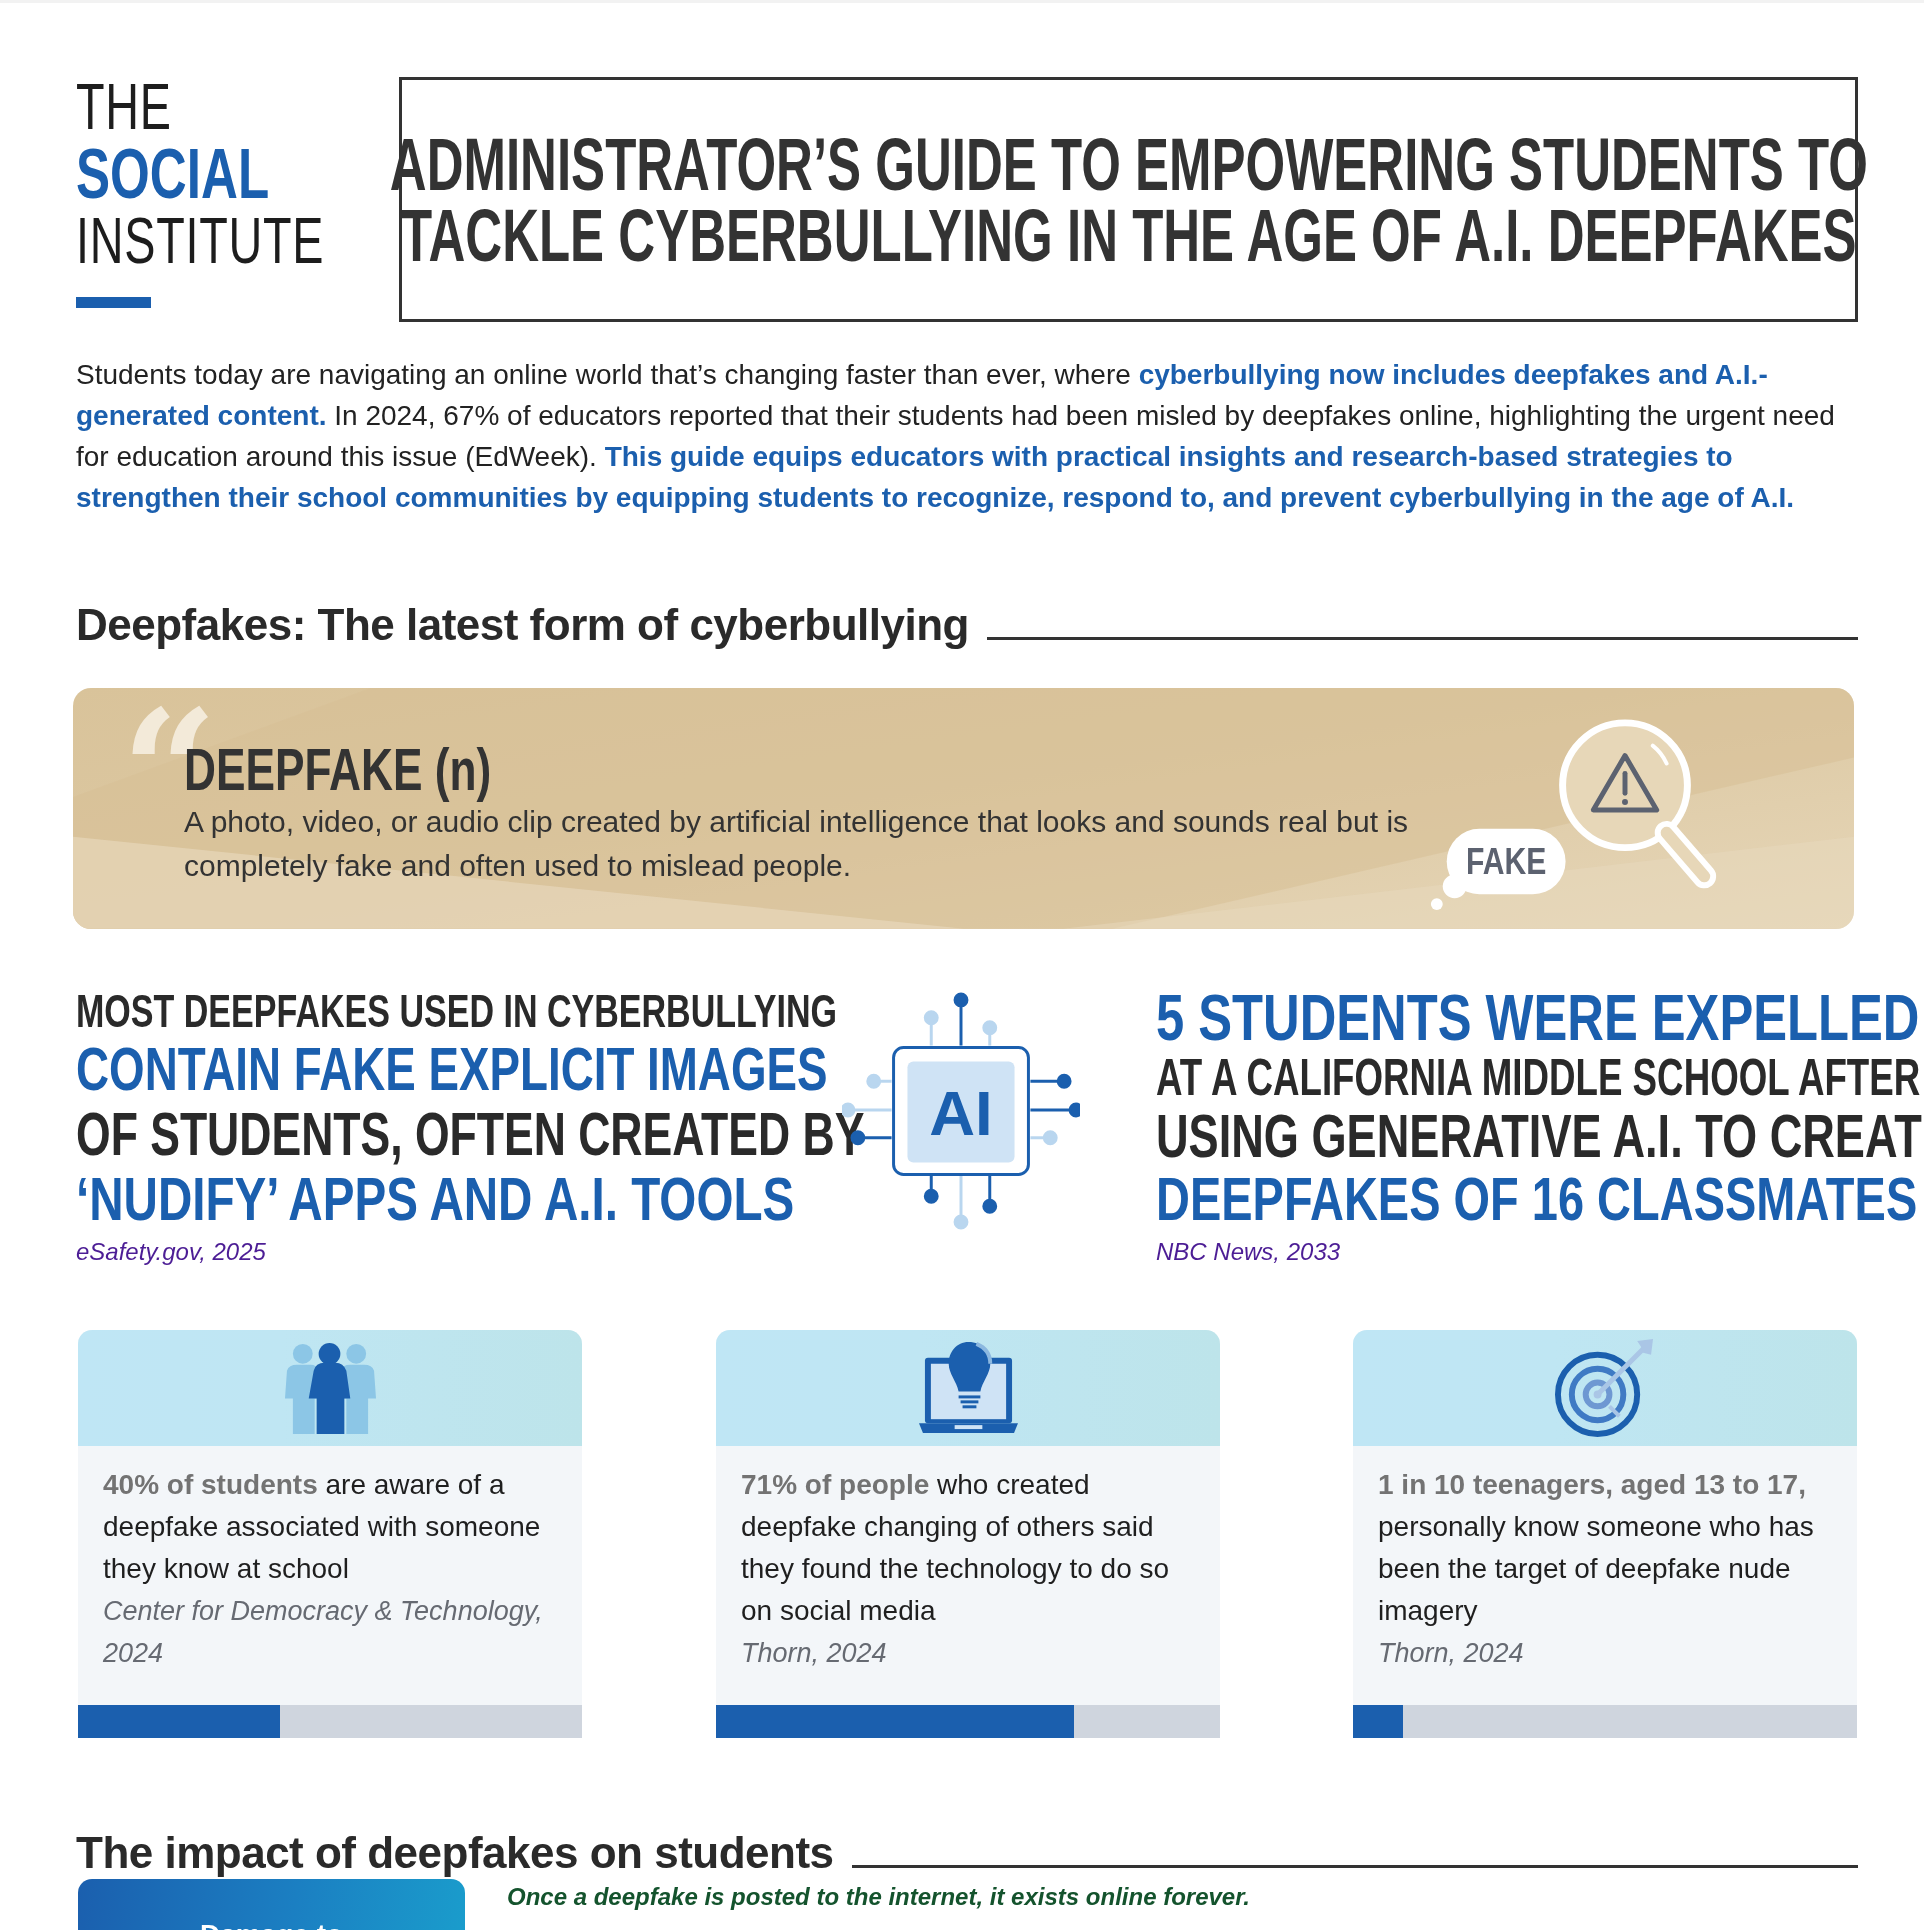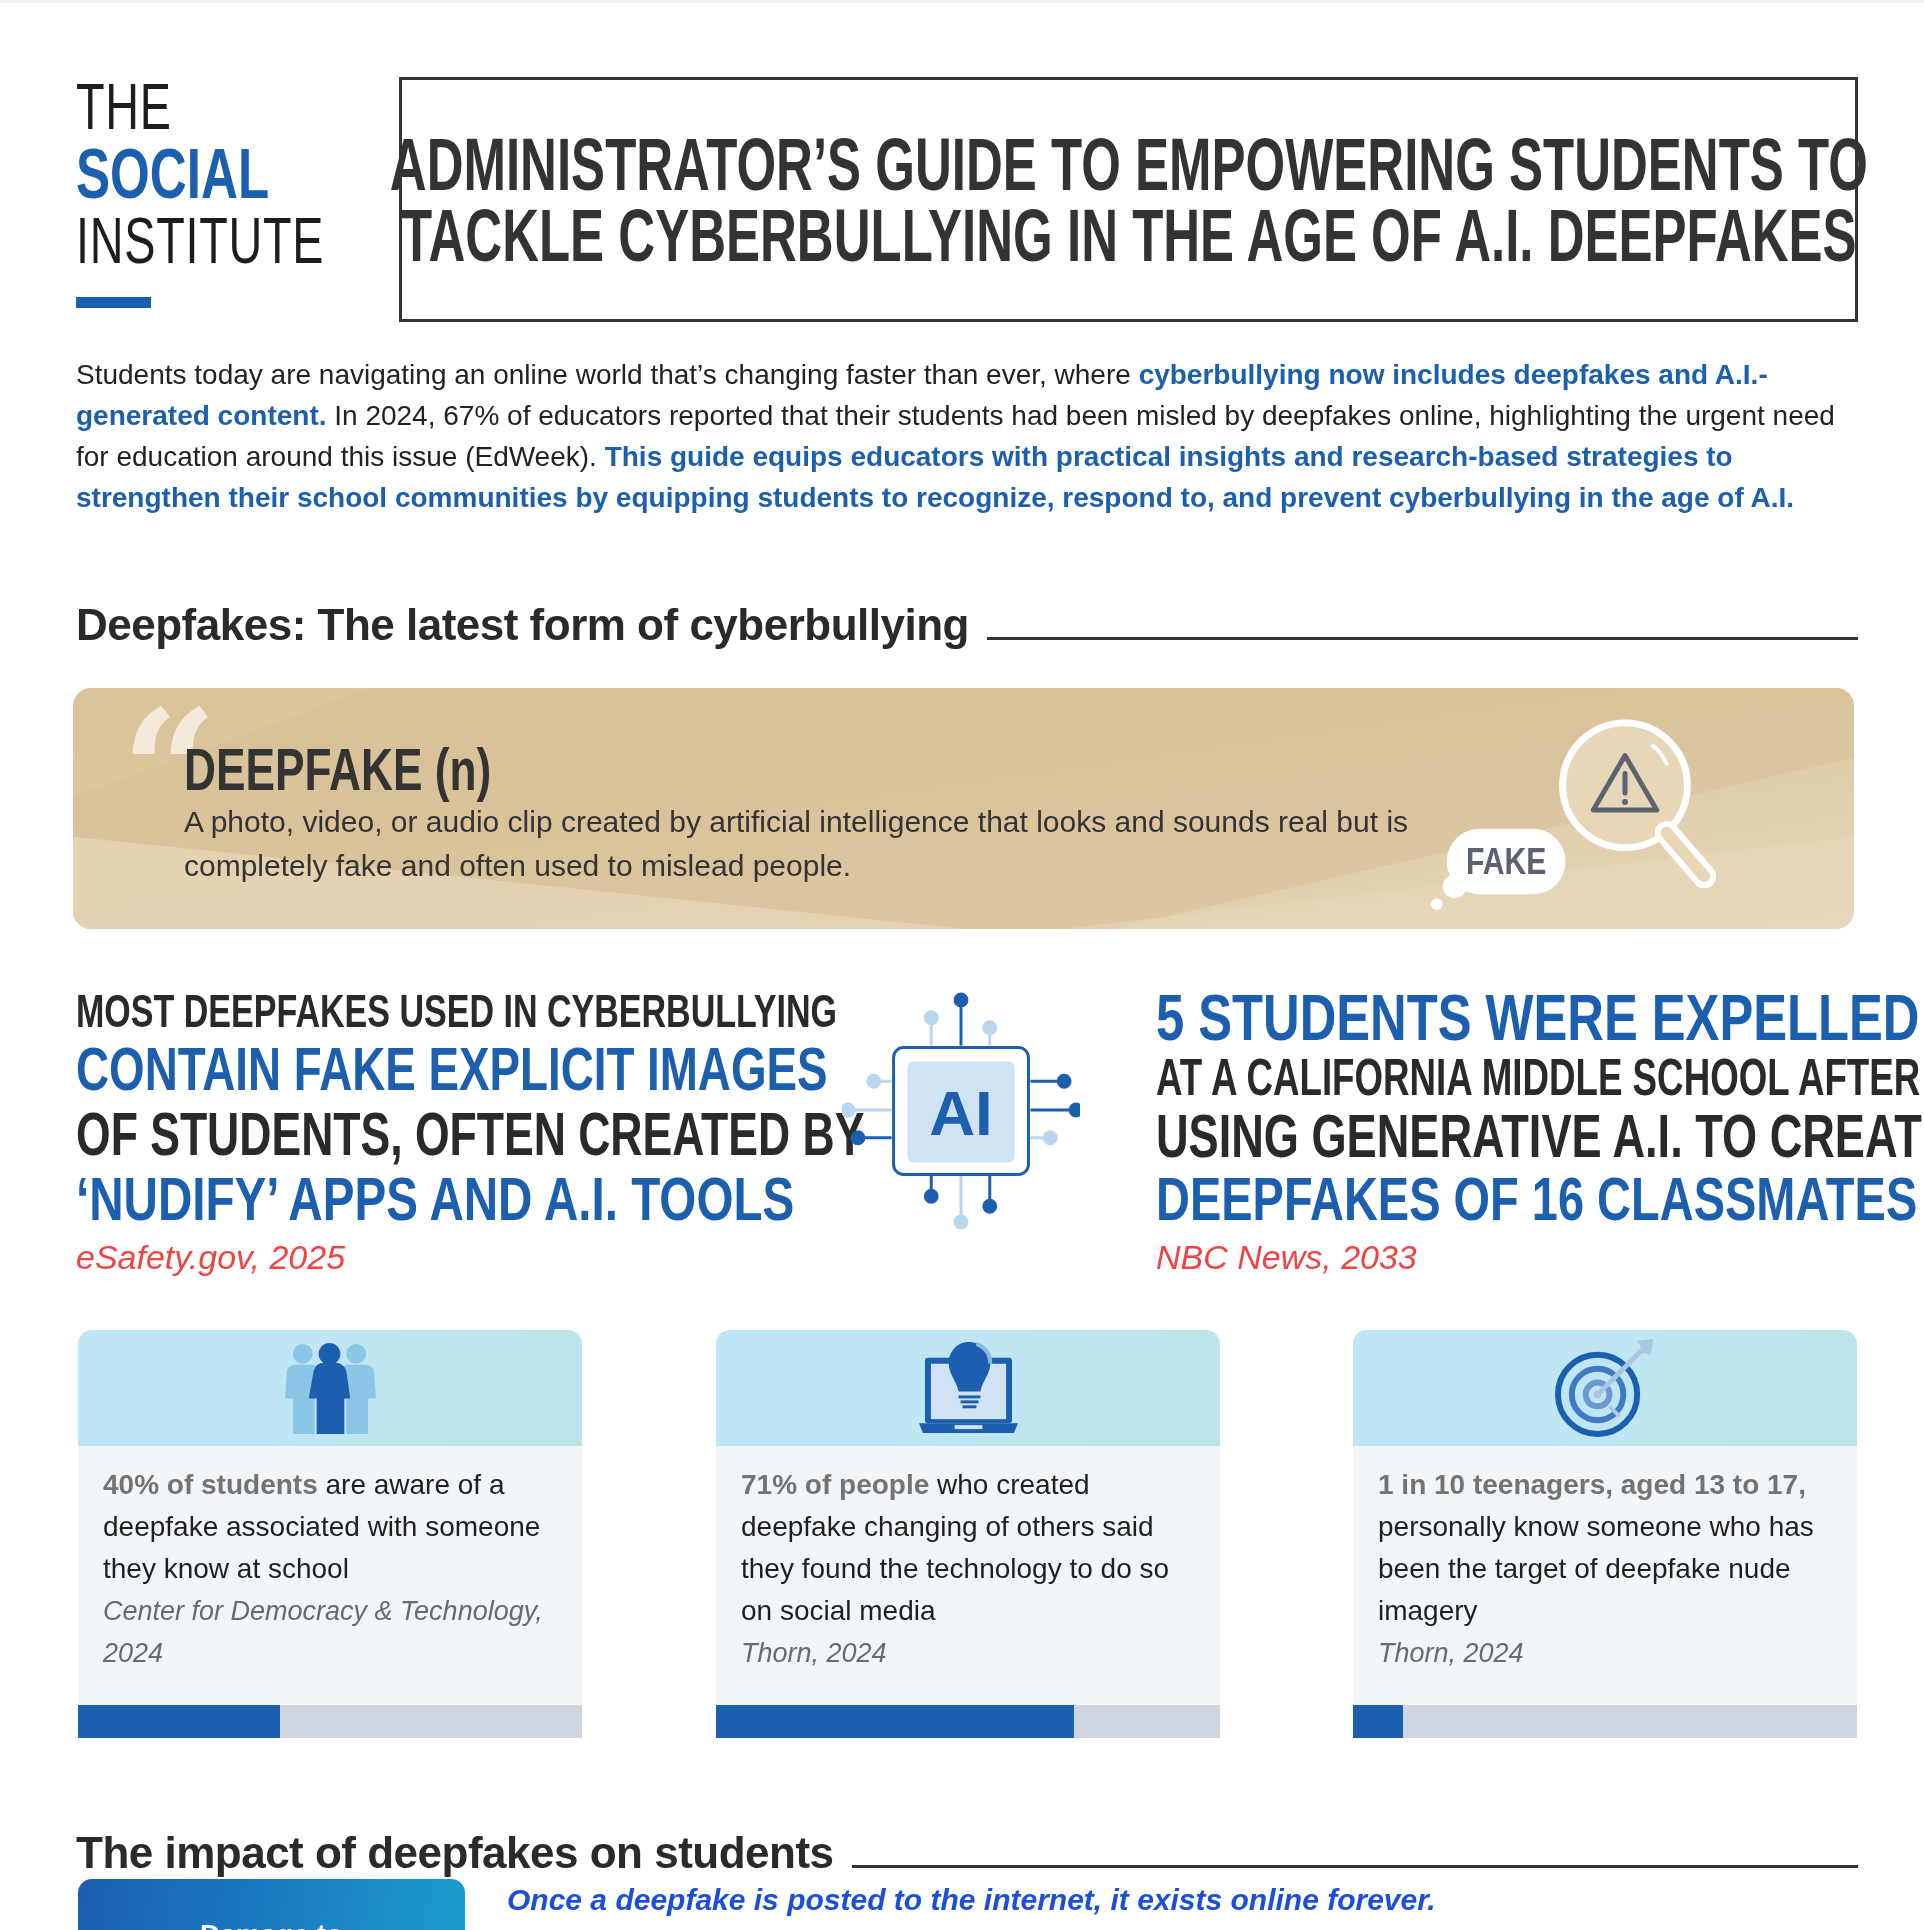--- a/index.html
+++ b/index.html
@@ -37,38 +37,38 @@
   .df-term { left: 111px; top: 48px; font-weight: 700; font-size: 59px; color: #333; transform: scaleX(0.75); transform-origin: left; white-space: nowrap; }
   .df-def { left: 111px; top: 112px; width: 1287px; font-size: 30px; line-height: 44px; color: #333; }
   .fake-icon { left: 1344px; top: 20px; }
 
   
   .stat-left { left: 76px; top: 986px; width: 693px; }
   .stat-right { left: 1156px; top: 986px; width: 705px; }
   .big { font-weight: 700; white-space: nowrap; transform-origin: left; }
   .big.dark { color: #2a2a2a; }
   .big.blue { color: #1b5fae; }
-  .src { font-style: italic; font-size: 34px; color: #ef4444; margin-top: 6px; }
+  .src { font-style: italic; font-size: 24px; color: #4c1d95; margin-top: 6px; }
   .ai-icon { left: 842px; top: 986px; }
 
   
   .card { top: 1330px; width: 504px; height: 408px; border-radius: 14px 14px 0 0; overflow: hidden; background: #f3f6f9; }
   .card .head { position: absolute; left: 0; top: 0; width: 100%; height: 116px;
     background: linear-gradient(90deg, #bfe6f5 0%, #bfe6f3 40%, #bde4ea 100%); display: flex; justify-content: center; align-items: center; }
   .card .body { position: absolute; left: 25px; top: 134px; width: 465px; font-size: 28px; line-height: 42px; color: #1f1f1f; }
   .card .body .hl { color: #737373; font-weight: 700; }
   .card .body .csrc { font-style: italic; color: #666a72; font-size: 27px; }
   .card .track { position: absolute; left: 0; bottom: 0; width: 100%; height: 33px; background: #cfd5de; }
   .card .fill { position: absolute; left: 0; top: 0; height: 100%; background: #1b5fae; }
 
   
   .impact-box { left: 78px; top: 1879px; width: 387px; height: 79px; border-radius: 14px 14px 0 0;
     background: linear-gradient(100deg, #1b5fae 0%, #1b7fc2 55%, #1a9dcc 100%); }
   .impact-box span { position: absolute; left: 0; width: 100%; top: 40px; text-align: center; color: #fff; font-weight: 700; font-size: 28px; }
-  .impact-lead { left: 507px; top: 1883px; font-style: italic; font-weight: 700; font-size: 30px; color: #1d4ed8; white-space: nowrap; }
+  .impact-lead { left: 507px; top: 1883px; font-style: italic; font-weight: 700; font-size: 24px; color: #14532d; white-space: nowrap; }
 </style>
 </head>
 <body>
 
 <div class="abs topline"></div>
 
 <div class="abs logo">
   <div class="l1">THE</div>
   <div class="l2">SOCIAL</div>
   <div class="l3">INSTITUTE</div>

